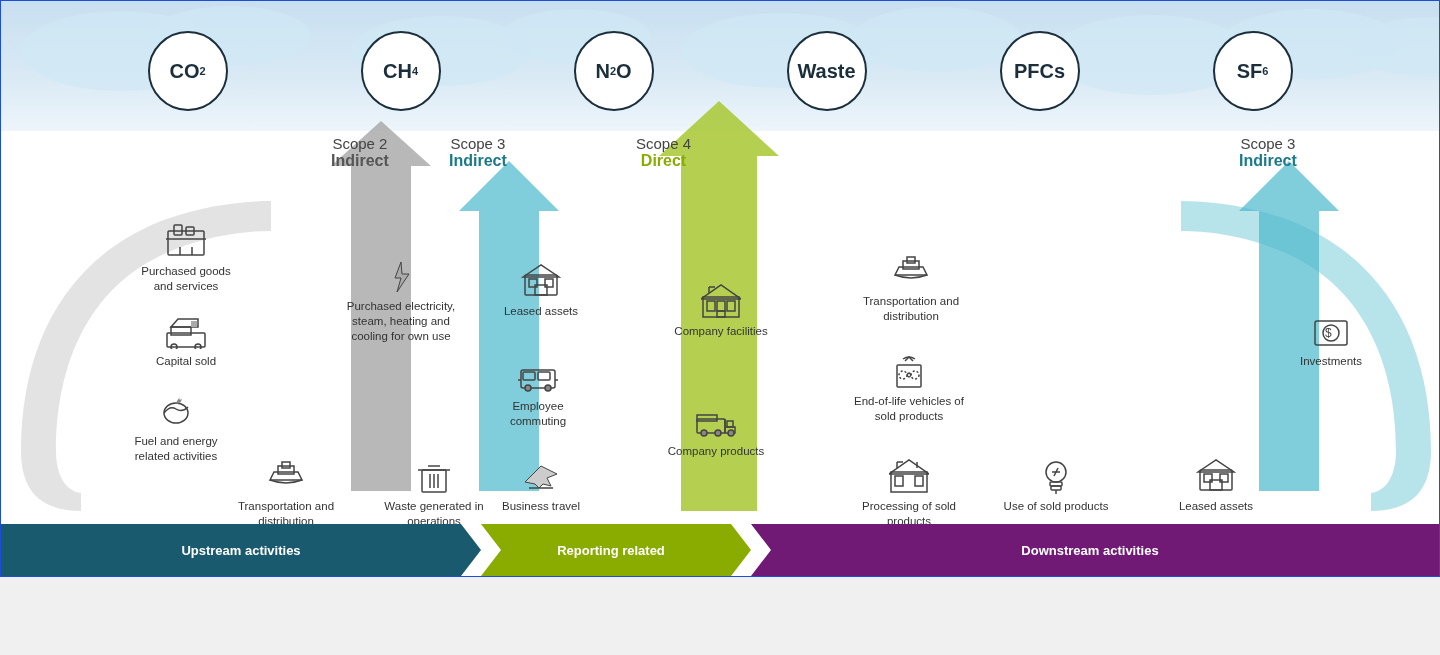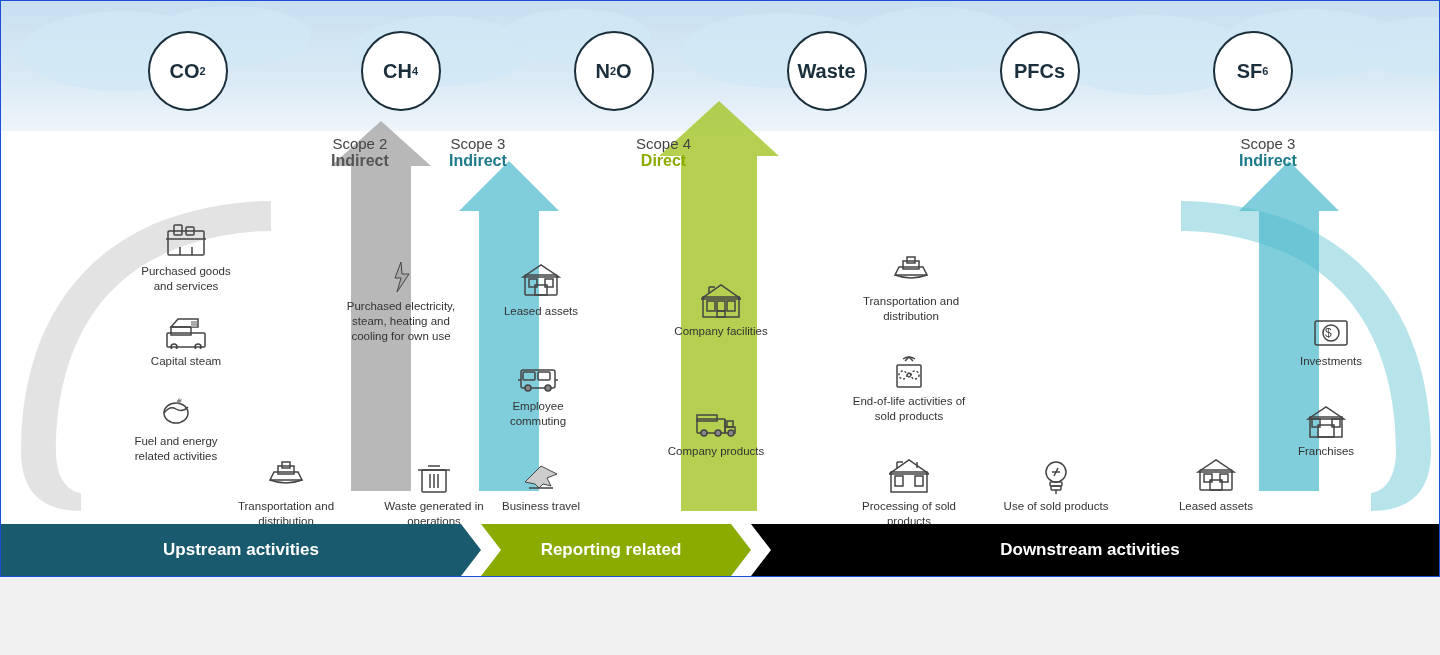--- a/index.html
+++ b/index.html
@@ -76,37 +76,37 @@
       left: 0;
       width: 100%;
       height: 52px;
       display: flex;
       z-index: 20;
     }
     .bottom-segment {
       display: flex;
       align-items: center;
       justify-content: center;
-      font-size: 17px;
+      font-size: 13px;
       font-weight: bold;
       color: white;
     }
     .bottom-upstream {
       background: #1a5a6e;
       width: 480px;
       clip-path: polygon(0 0, calc(100% - 20px) 0, 100% 50%, calc(100% - 20px) 100%, 0 100%);
     }
     .bottom-reporting {
       background: #8aab00;
       width: 280px;
       margin-left: -10px;
       clip-path: polygon(10px 0, calc(100% - 20px) 0, 100% 50%, calc(100% - 20px) 100%, 10px 100%, 30px 50%);
     }
     .bottom-downstream {
-      background: #000000;
+      background: #701a75;
       flex: 1;
       margin-left: -10px;
       clip-path: polygon(10px 0, 100% 0, 100% 100%, 10px 100%, 30px 50%);
       align-items: center;
     }
 
     
     .item {
       position: absolute;
       text-align: center;
@@ -232,21 +232,21 @@
     <div class="icon-box">
       <svg viewBox="0 0 40 36" fill="none" stroke="#444" stroke-width="1.5">
         <rect x="1" y="20" width="38" height="14" rx="1"></rect>
         <circle cx="8" cy="34" r="3"></circle>
         <circle cx="32" cy="34" r="3"></circle>
         <rect x="5" y="14" width="20" height="8"></rect>
         <polygon points="5,14 12,6 32,6 32,14"></polygon>
         <rect x="25" y="8" width="6" height="6" fill="#aaa" stroke="none"></rect>
       </svg>
     </div>
-    <span>Capital steam</span>
+    <span>Capital sold</span>
   </div>
 
   <div class="item" style="left:120px;top:390px;width:110px;">
     <div class="icon-box">
       <svg viewBox="0 0 40 36" fill="none" stroke="#444" stroke-width="1.5">
         <ellipse cx="20" cy="20" rx="12" ry="10"></ellipse>
         <path d="M8,20 Q14,12 20,16 Q26,20 32,14"></path>
         <path d="M20,10 Q22,6 24,4 Q22,8 26,6 Q24,12 20,10Z" fill="#888" stroke="none"></path>
       </svg>
     </div>
@@ -379,21 +379,21 @@
       <svg viewBox="0 0 40 36" fill="none" stroke="#444" stroke-width="1.5">
 
         <rect x="8" y="12" width="24" height="22" rx="1"></rect>
         <path d="M14,6 Q20,2 26,6"></path>
         <path d="M16,8 L20,4 L24,8"></path>
         <circle cx="14" cy="22" r="4" stroke-dasharray="2,2"></circle>
         <circle cx="26" cy="22" r="4" stroke-dasharray="2,2"></circle>
         <path d="M18,22 Q20,18 22,22 Q20,26 18,22"></path>
       </svg>
     </div>
-    <span>End-of-life activities of sold products</span>
+    <span>End-of-life vehicles of sold products</span>
   </div>
 
   <div class="item" style="left:848px;top:455px;width:120px;">
     <div class="icon-box">
       <svg viewBox="0 0 40 36" fill="none" stroke="#444" stroke-width="1.5">
         <rect x="2" y="14" width="36" height="20"></rect>
         <polygon points="0,16 20,2 40,16"></polygon>
         <rect x="6" y="18" width="8" height="10"></rect>
         <rect x="26" y="18" width="8" height="10"></rect>
         <line x1="8" y1="4" x2="8" y2="10"></line>
@@ -423,33 +423,20 @@
     <div class="icon-box">
       <svg viewBox="0 0 40 36" fill="none" stroke="#444" stroke-width="1.5">
         <rect x="4" y="8" width="32" height="24" rx="2"></rect>
         <circle cx="20" cy="20" r="8"></circle>
         <text x="14" y="24" font-size="12" fill="#444" stroke="none">$</text>
       </svg>
     </div>
     <span>Investments</span>
   </div>
 
-  <div class="item" style="left:1270px;top:400px;width:110px;">
-    <div class="icon-box">
-      <svg viewBox="0 0 40 36" fill="none" stroke="#444" stroke-width="1.5">
-
-        <rect x="4" y="14" width="32" height="20"></rect>
-        <polygon points="2,16 20,4 38,16"></polygon>
-        <rect x="12" y="22" width="16" height="12"></rect>
-        <rect x="6" y="16" width="8" height="8"></rect>
-        <rect x="26" y="16" width="8" height="8"></rect>
-      </svg>
-    </div>
-    <span>Franchises</span>
-  </div>
 
   <div class="item" style="left:1160px;top:455px;width:110px;">
     <div class="icon-box">
       <svg viewBox="0 0 40 36" fill="none" stroke="#444" stroke-width="1.5">
         <rect x="4" y="12" width="32" height="20" rx="1"></rect>
         <polygon points="2,14 20,2 38,14"></polygon>
         <rect x="14" y="22" width="12" height="10"></rect>
         <rect x="8" y="16" width="8" height="8"></rect>
         <rect x="24" y="16" width="8" height="8"></rect>
       </svg>

